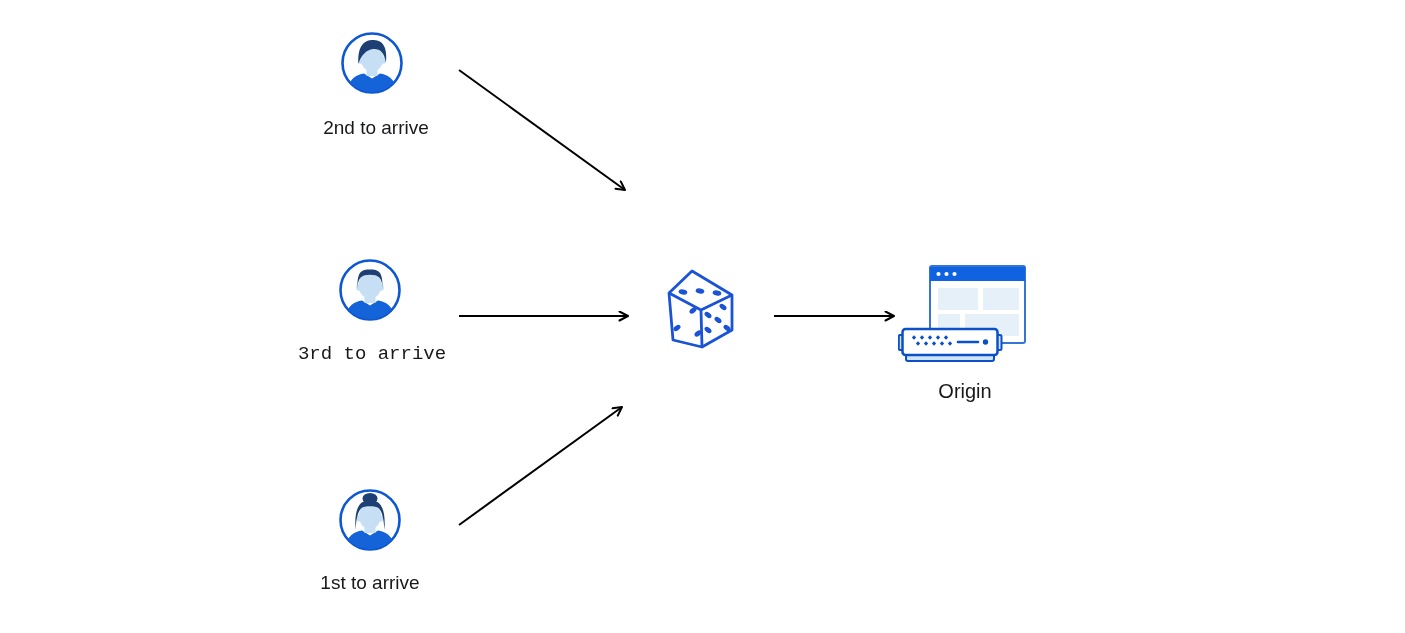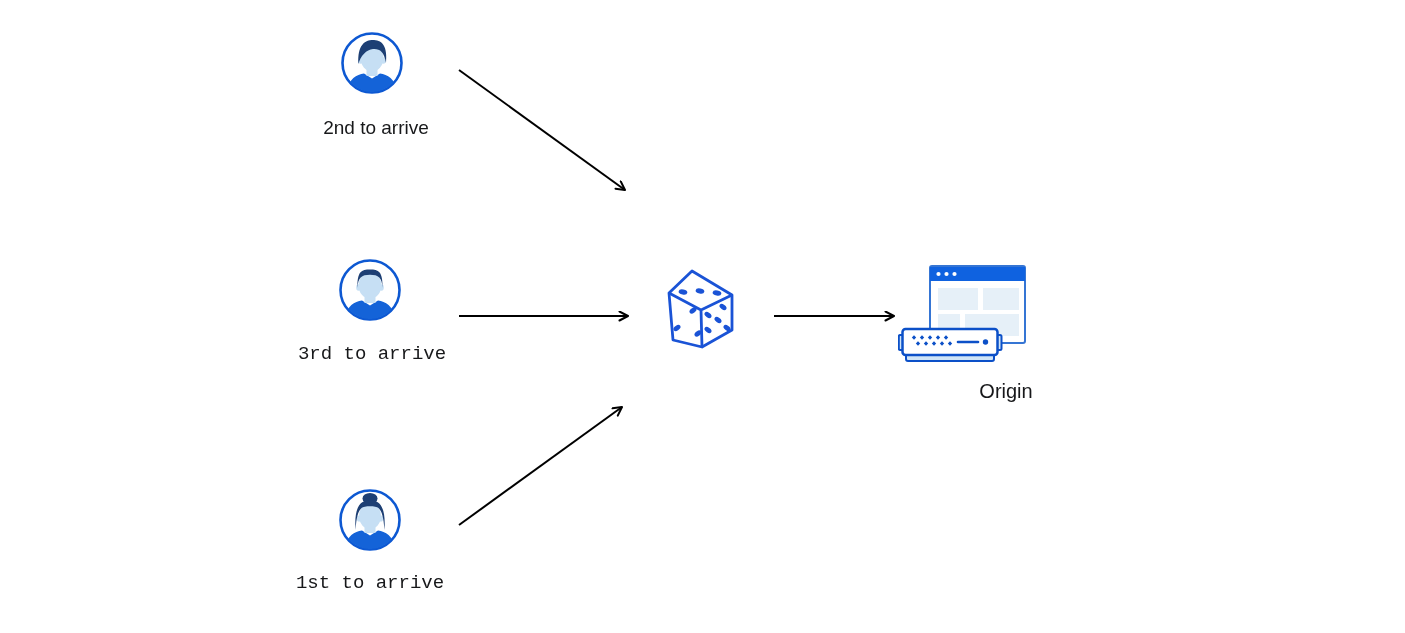--- a/index.html
+++ b/index.html
@@ -77,21 +77,21 @@
     <g clip-path="url(#c3)">
       <path d="M6,64 C8,48 16,43.5 24,42.5 L32,47.5 L40,42.5 C48,43.5 56,48 58,64 Z" fill="#1463d8"></path>
       <rect x="26.5" y="34" width="11" height="11" fill="#c6dff4"></rect>
       <ellipse cx="32" cy="10.5" rx="7.5" ry="5.5" fill="#1d3f74"></ellipse>
       <ellipse cx="21" cy="30.5" rx="2.2" ry="3.1" fill="#c6dff4"></ellipse>
       <ellipse cx="43" cy="30.5" rx="2.2" ry="3.1" fill="#c6dff4"></ellipse>
       <ellipse cx="32" cy="28" rx="11" ry="13" fill="#c6dff4"></ellipse>
       <path d="M17.5,42 C16,17 23,12.5 32,12.5 C41,12.5 48,17 46.5,42 C45.5,29 44,23.5 40.5,20 C38,17.5 26,17.5 23.5,20 C20,23.5 18.5,29 17.5,42 Z" fill="#1d3f74"></path>
     </g>
   </svg>
-  <div class="node-label" style="left:370px;top:572px;font-family:Liberation Mono, monospace;">1st to arrive</div>
+  <div class="node-label" style="left:370px;top:572px;">1st to arrive</div>
 
   <svg class="abs" style="left:662px;top:262px;" width="80" height="90" viewBox="0 0 80 90">
     <g stroke="#1a53d6" stroke-width="2.8" stroke-linejoin="round" fill="#ffffff">
       <path d="M30,9 L70,33 L70,68 L40,85 L11,78 L7,31 Z"></path>
       <path d="M7,31 L39,48 L70,33 M39,48 L40,85" fill="none"></path>
     </g>
     <g fill="#1a53d6">
       <ellipse cx="21" cy="30" rx="4.4" ry="2.6" transform="rotate(10 21 30)"></ellipse>
       <ellipse cx="38" cy="29" rx="4.4" ry="2.6" transform="rotate(10 38 29)"></ellipse>
       <ellipse cx="55" cy="31" rx="4.4" ry="2.6" transform="rotate(10 55 31)"></ellipse>
@@ -136,15 +136,15 @@
         <path d="M20,79.3 l2.2,2.2 -2.2,2.2 -2.2,-2.2 Z"></path>
         <path d="M28,79.3 l2.2,2.2 -2.2,2.2 -2.2,-2.2 Z"></path>
         <path d="M36,79.3 l2.2,2.2 -2.2,2.2 -2.2,-2.2 Z"></path>
         <path d="M44,79.3 l2.2,2.2 -2.2,2.2 -2.2,-2.2 Z"></path>
         <path d="M52,79.3 l2.2,2.2 -2.2,2.2 -2.2,-2.2 Z"></path>
       </g>
       <line x1="60" y1="80" x2="80" y2="80" stroke="#0c50c8" stroke-width="2.6" stroke-linecap="round"></line>
       <circle cx="87.5" cy="80" r="2.7" fill="#0c50c8"></circle>
     </g>
   </svg>
-  <div class="node-label" style="left:1006px;top:379px;font-size:20px;">Origin</div>
+  <div class="node-label" style="left:965px;top:379px;font-size:20px;">Origin</div>
 
 </div>
 
 </body></html>

